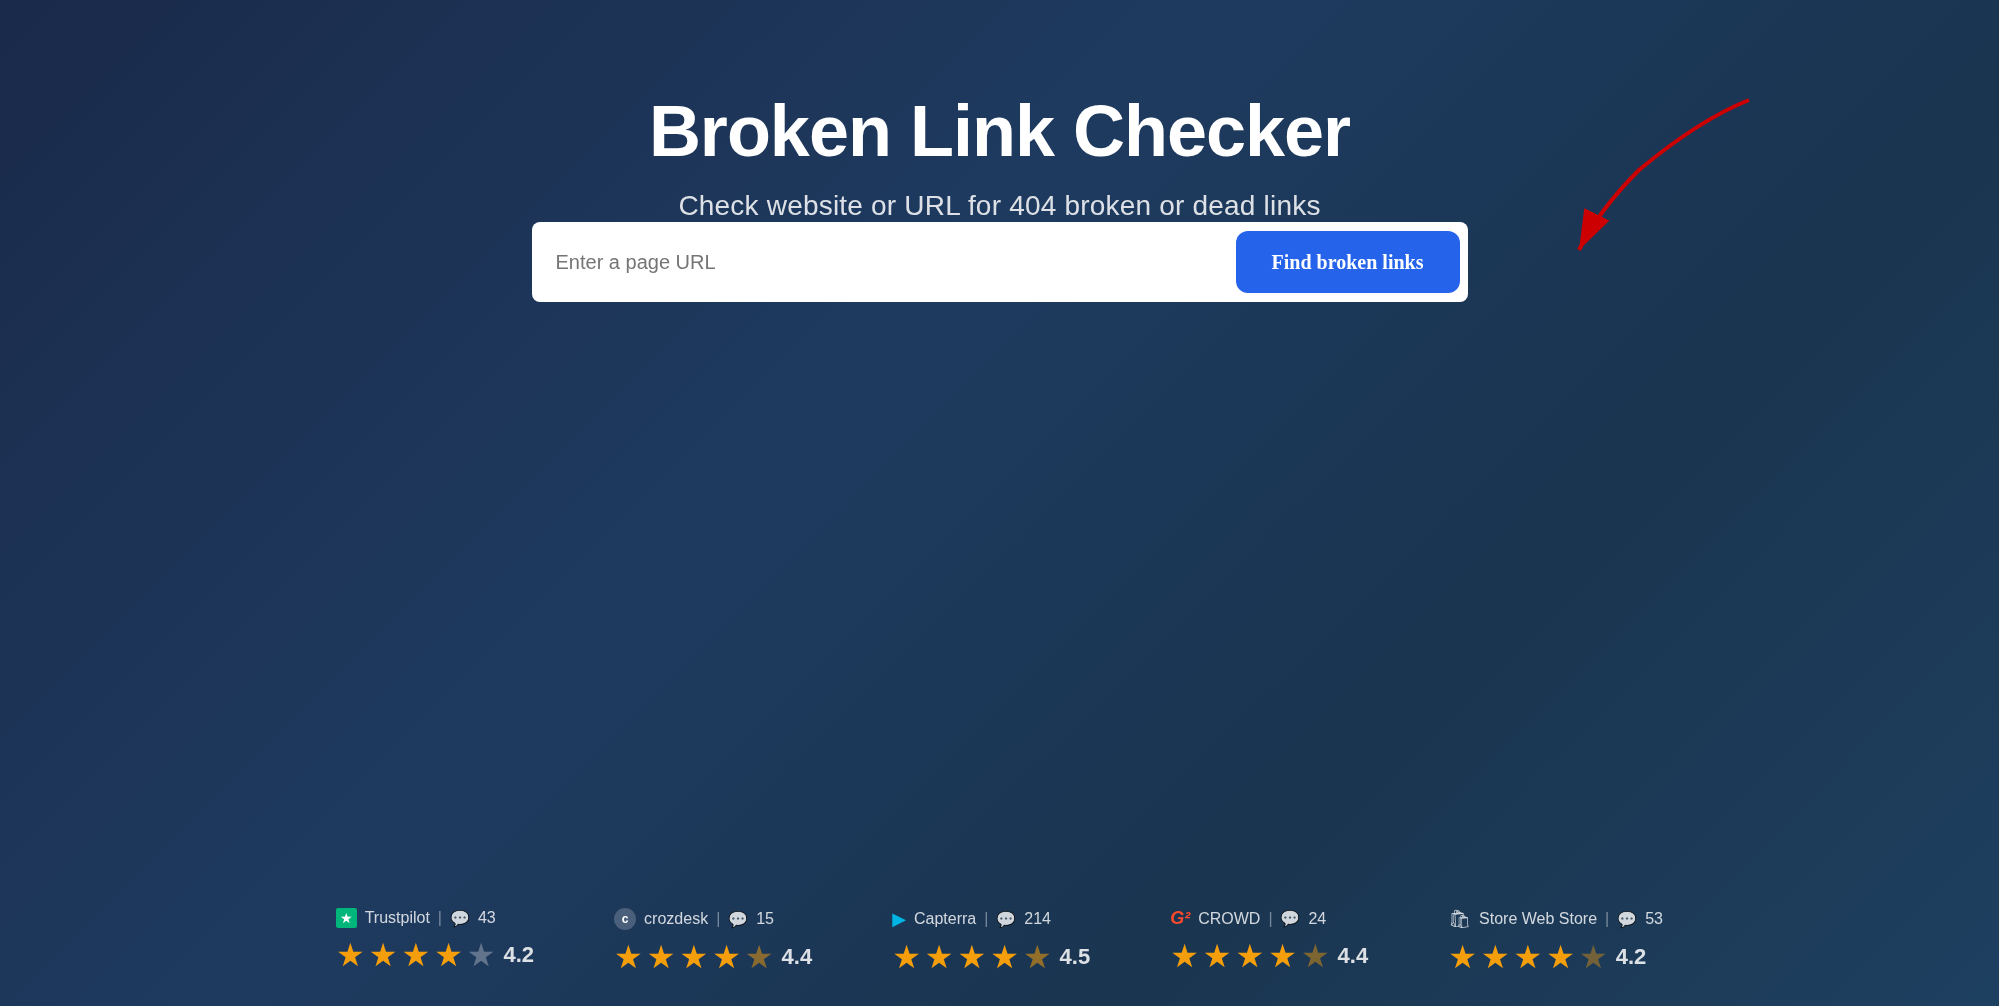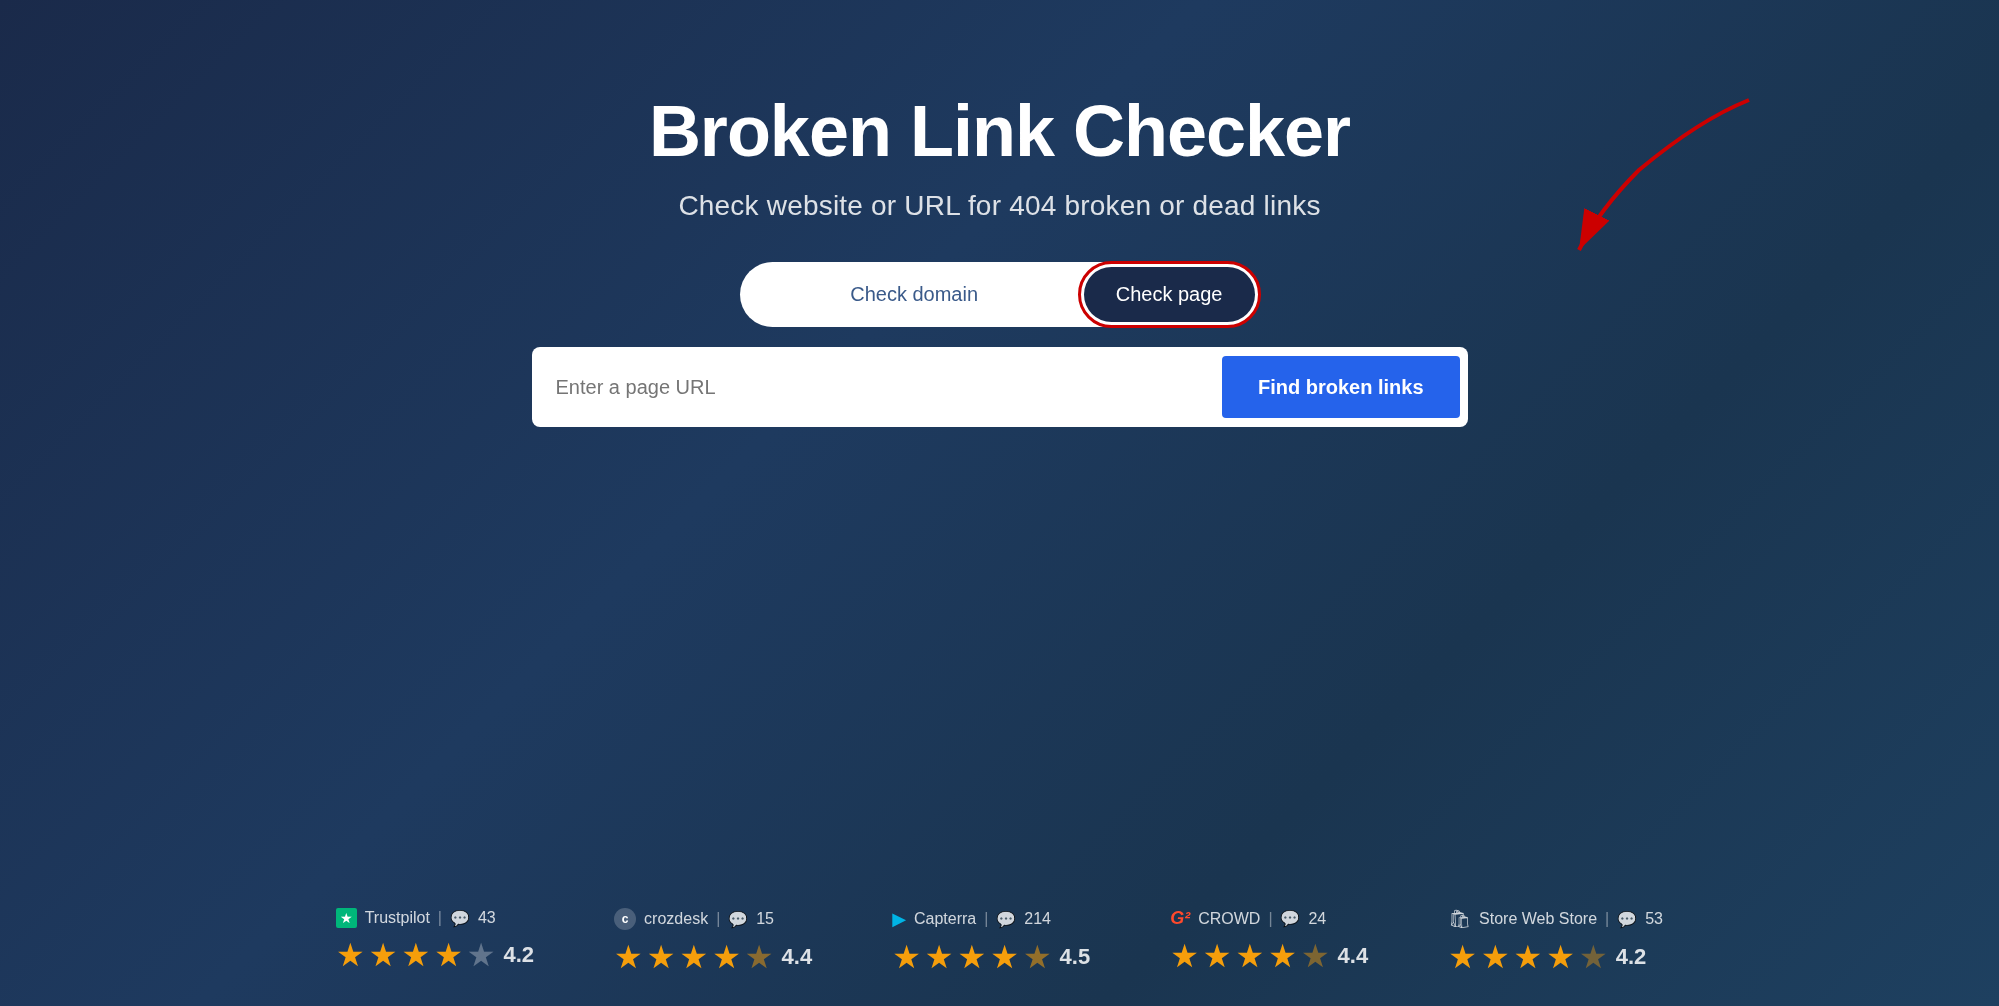--- a/index.html
+++ b/index.html
@@ -34,21 +34,20 @@
       text-align: center;
       letter-spacing: -1px;
       margin-bottom: 18px;
     }
 
     .subtitle {
       font-size: 28px;
       color: rgba(255,255,255,0.85);
       font-weight: 400;
       text-align: center;
-      margin-bottom: 40px;
       letter-spacing: 0.2px;
     }
 
     .tab-container {
       display: flex;
       background: white;
       border-radius: 50px;
       padding: 5px;
       width: 520px;
       position: relative;
@@ -111,27 +110,28 @@
       font-size: 20px;
       color: #aaa;
       background: transparent;
       padding: 0 16px 0 0;
     }
 
     .find-btn {
       background: #2563eb;
       color: white;
       border: none;
-      border-radius: 4px;
+      border-radius: 12px;
       padding: 0 36px;
       height: 62px;
       font-size: 20px;
       font-weight: 700;
       cursor: pointer;
       white-space: nowrap;
+      font-family: Liberation Serif, serif;
     }
 
     
     .arrow-container {
       position: absolute;
       top: 90px;
       right: 240px;
       pointer-events: none;
     }
 
@@ -228,27 +228,20 @@
         <polygon points="0 0, 10 3.5, 0 7" fill="#cc0000"></polygon>
       </marker>
     </defs>
   </svg>
 </div>
 
 <div class="hero-section">
   <h1 class="main-title">Broken Link Checker</h1>
   <p class="subtitle">Check website or URL for 404 broken or dead links</p>
 
-  <div class="tab-container">
-    <button class="tab-btn inactive">Check domain</button>
-    <div class="check-page-wrapper">
-      <div class="red-outline"></div>
-      <button class="tab-btn active">Check page</button>
-    </div>
-  </div>
 
   <div class="search-container">
     <input class="url-input" type="text" placeholder="Enter a page URL" style="">
     <button class="find-btn">Find broken links</button>
   </div>
 </div>
 
 <div class="ratings-section">
 
   <div class="rating-item">

